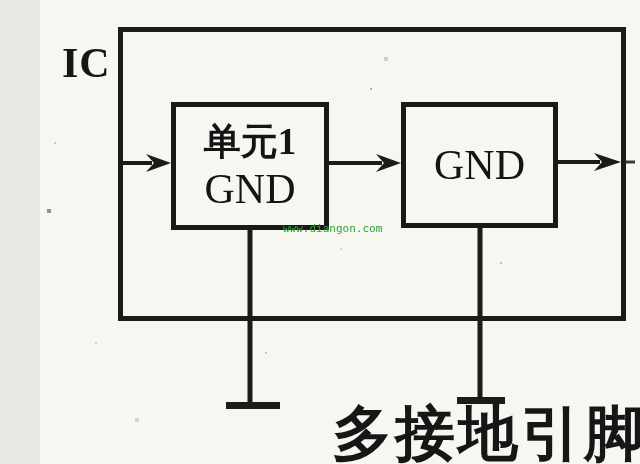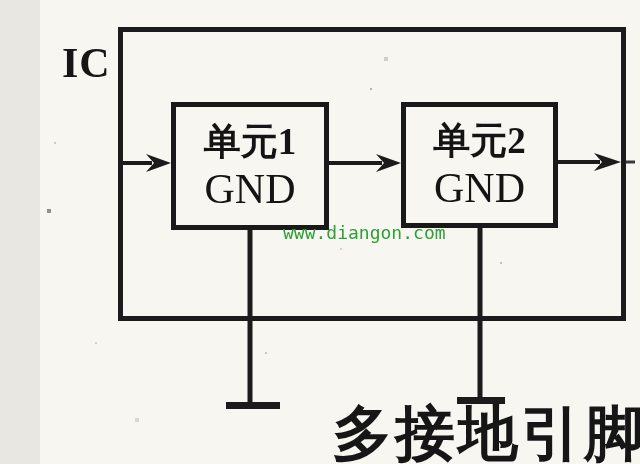--- a/index.html
+++ b/index.html
@@ -83,21 +83,21 @@
   svg.wires {
     position: absolute;
     left: 0; top: 0;
     width: 640px; height: 464px;
     pointer-events: none;
   }
   .watermark {
     position: absolute;
     left: 243px; top: 223px;
     font-family: "DejaVu Sans Mono", "Liberation Mono", monospace;
-    font-size: 18px;
+    font-size: 11px;
     color: #2da135;
     letter-spacing: 0px;
     line-height: 1.1;
   }
   .caption {
     position: absolute;
     left: 292px; top: 404px;
     font-size: 60px;
     font-weight: 700;
     color: #161616;
@@ -116,21 +116,20 @@
 
   <div class="ic-box"></div>
   <div class="ic-label">IC</div>
 
   <div class="unit-box u1">
     <span class="unit-title">单元1</span>
     <span class="unit-gnd">GND</span>
   </div>
 
   <div class="unit-box u2">
-    <span class="unit-title">单元2</span>
     <span class="unit-gnd">GND</span>
   </div>
 
   <svg class="wires" viewBox="0 0 640 464">
 
     <line x1="80" y1="163" x2="112" y2="163" stroke="#1b1b1b" stroke-width="4"></line>
     <polygon points="106,154 131,163 106,172 114,163" fill="#1b1b1b"></polygon>
 
     <line x1="289" y1="163" x2="342" y2="163" stroke="#1b1b1b" stroke-width="4"></line>
     <polygon points="336,154 361,163 336,172 344,163" fill="#1b1b1b"></polygon>

